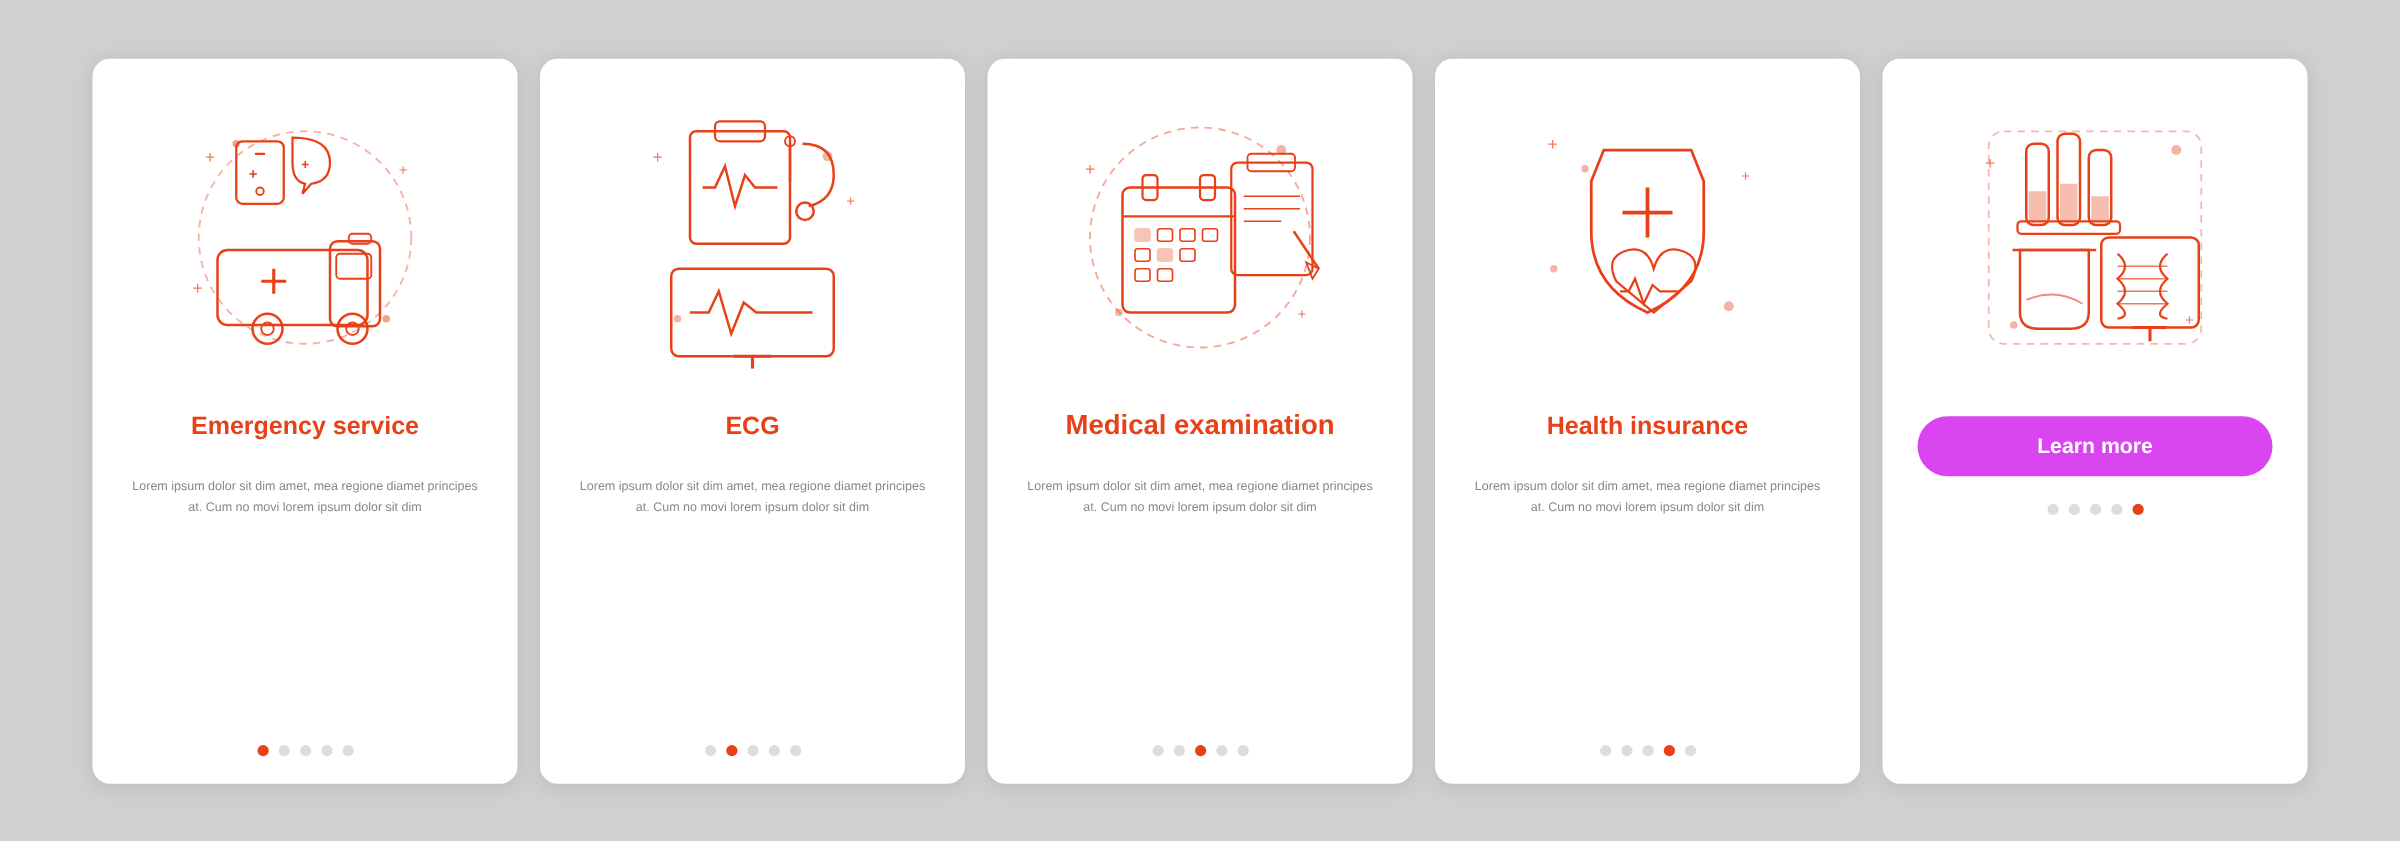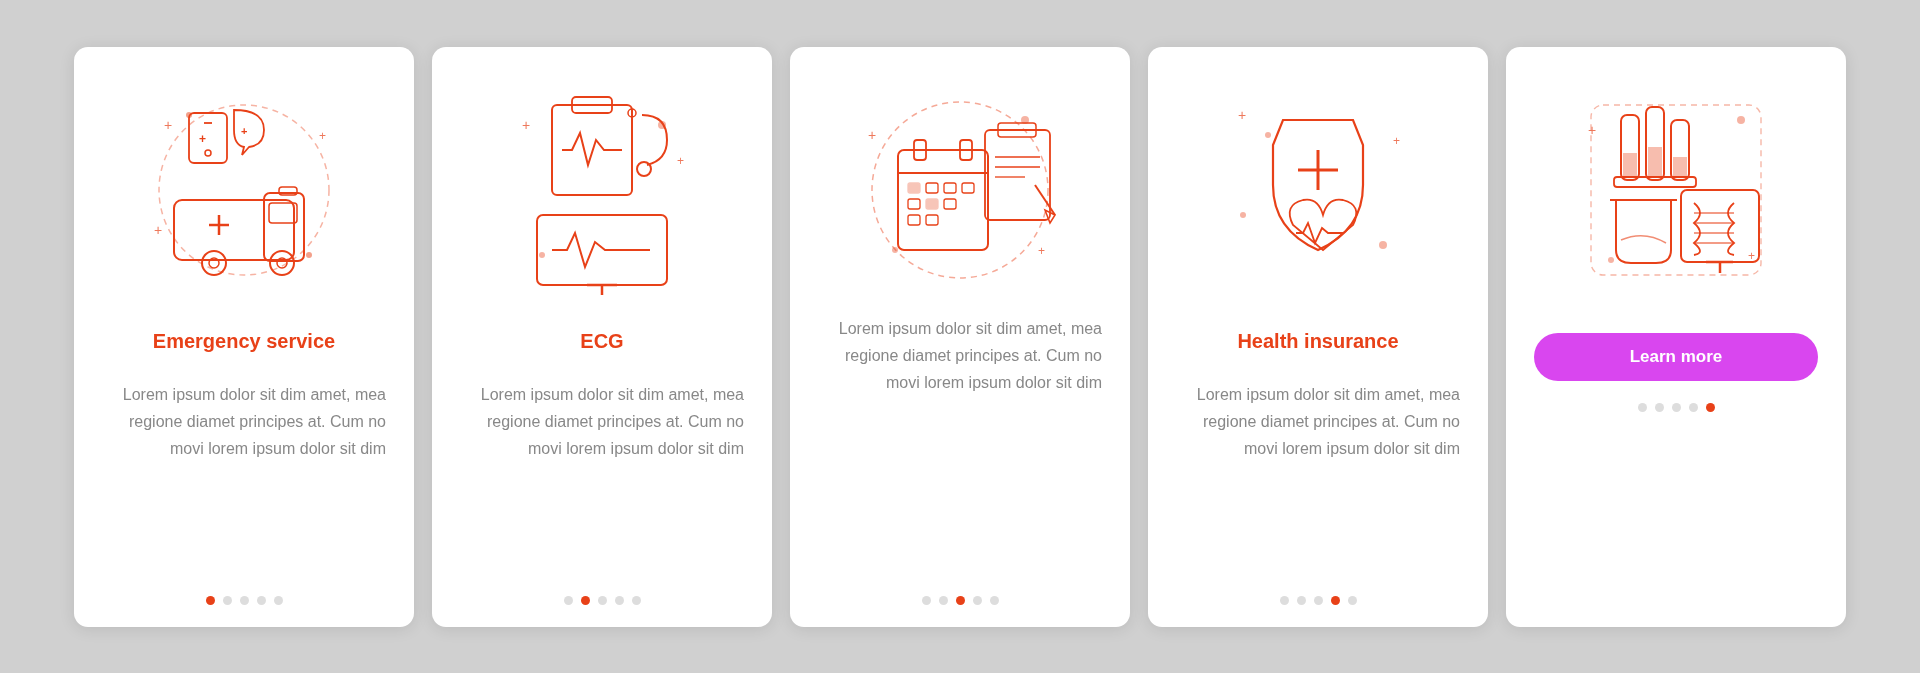--- a/index.html
+++ b/index.html
@@ -52,23 +52,23 @@
       display: flex;
       align-items: center;
       justify-content: center;
       line-height: 1.3;
     }
     .card-title.large {
       font-size: 22px;
     }
     .card-body {
       color: #888;
-      font-size: 16px;
+      font-size: 10px;
       line-height: 1.7;
-      text-align: right;
+      text-align: center;
       width: 100%;
       flex: 1;
     }
     .card-dots {
       display: flex;
       gap: 8px;
       margin-top: 22px;
       align-items: center;
       justify-content: center;
     }
@@ -212,20 +212,21 @@
         <rect x="135" y="45" width="65" height="90" rx="5" stroke="#e84118" stroke-width="1.8" fill="none"></rect>
         <rect x="148" y="38" width="38" height="14" rx="3" stroke="#e84118" stroke-width="1.5" fill="none"></rect>
         <line x1="145" y1="72" x2="190" y2="72" stroke="#e84118" stroke-width="1.3"></line>
         <line x1="145" y1="82" x2="190" y2="82" stroke="#e84118" stroke-width="1.3"></line>
         <line x1="145" y1="92" x2="175" y2="92" stroke="#e84118" stroke-width="1.3"></line>
 
         <line x1="185" y1="100" x2="205" y2="130" stroke="#e84118" stroke-width="2"></line>
         <polygon points="205,130 195,125 200,138" stroke="#e84118" stroke-width="1.5" fill="none"></polygon>
       </svg>
     </div>
+    <div class="card-title large">Medical examination</div>
     <div class="card-body">Lorem ipsum dolor sit dim amet, mea regione diamet principes at. Cum no movi lorem ipsum dolor sit dim</div>
     <div class="card-dots">
       <div class="dot"></div>
       <div class="dot"></div>
       <div class="dot active"></div>
       <div class="dot"></div>
       <div class="dot"></div>
     </div>
   </div>
 

